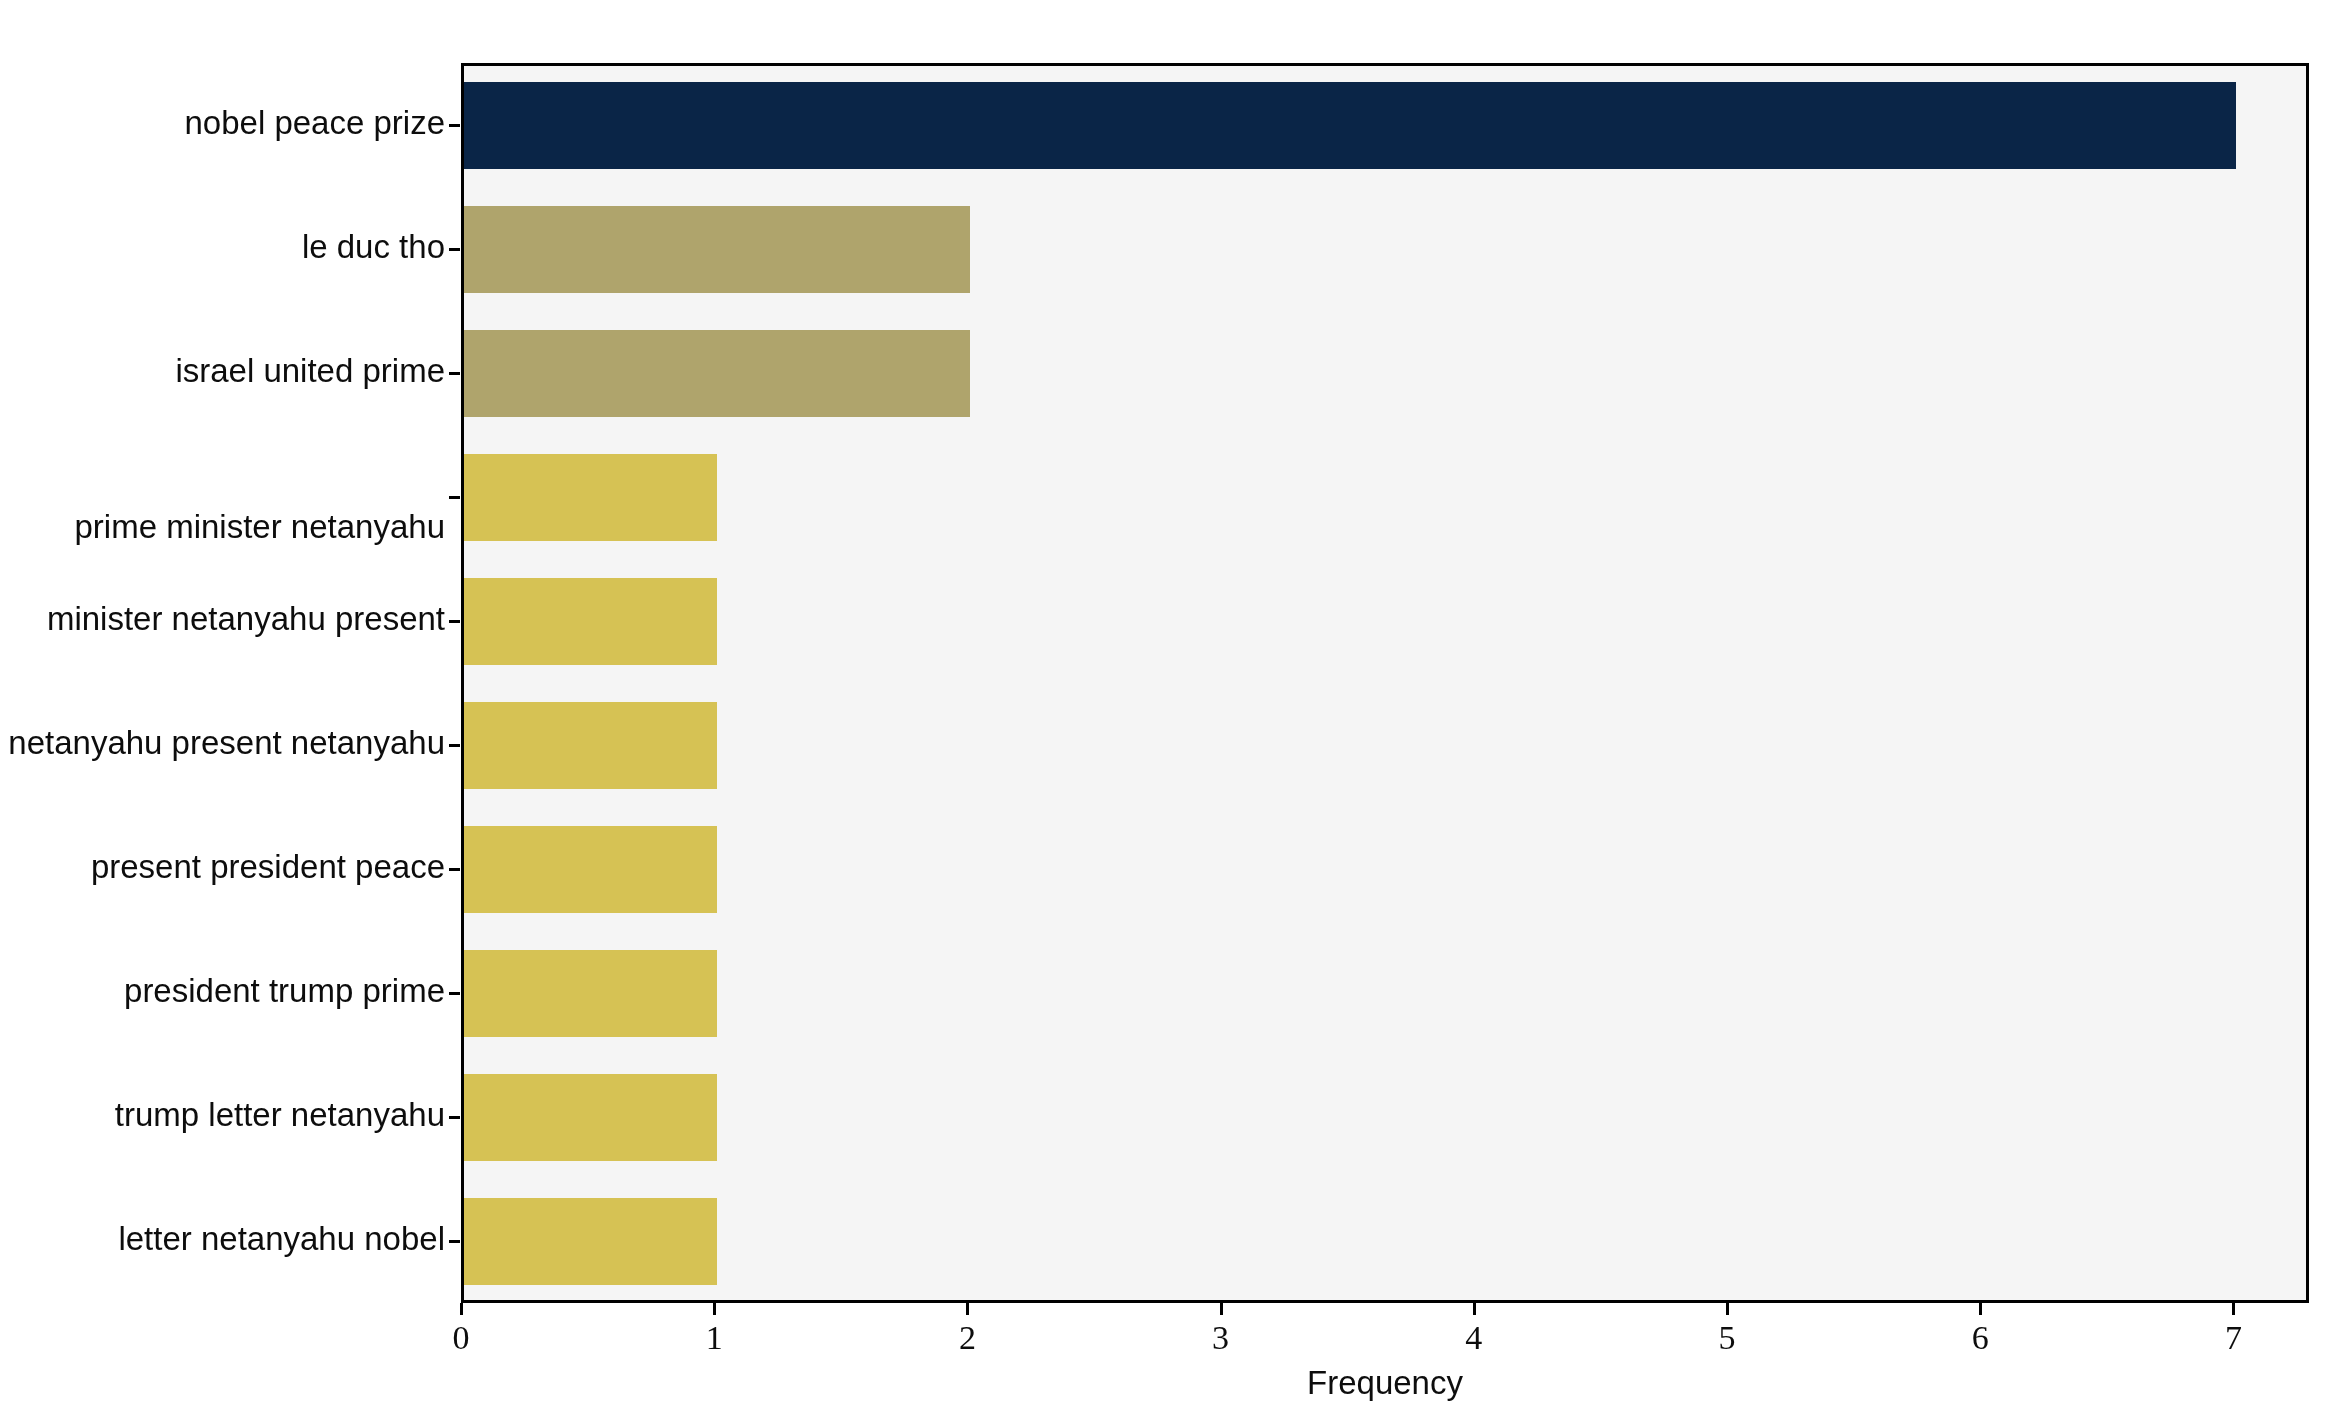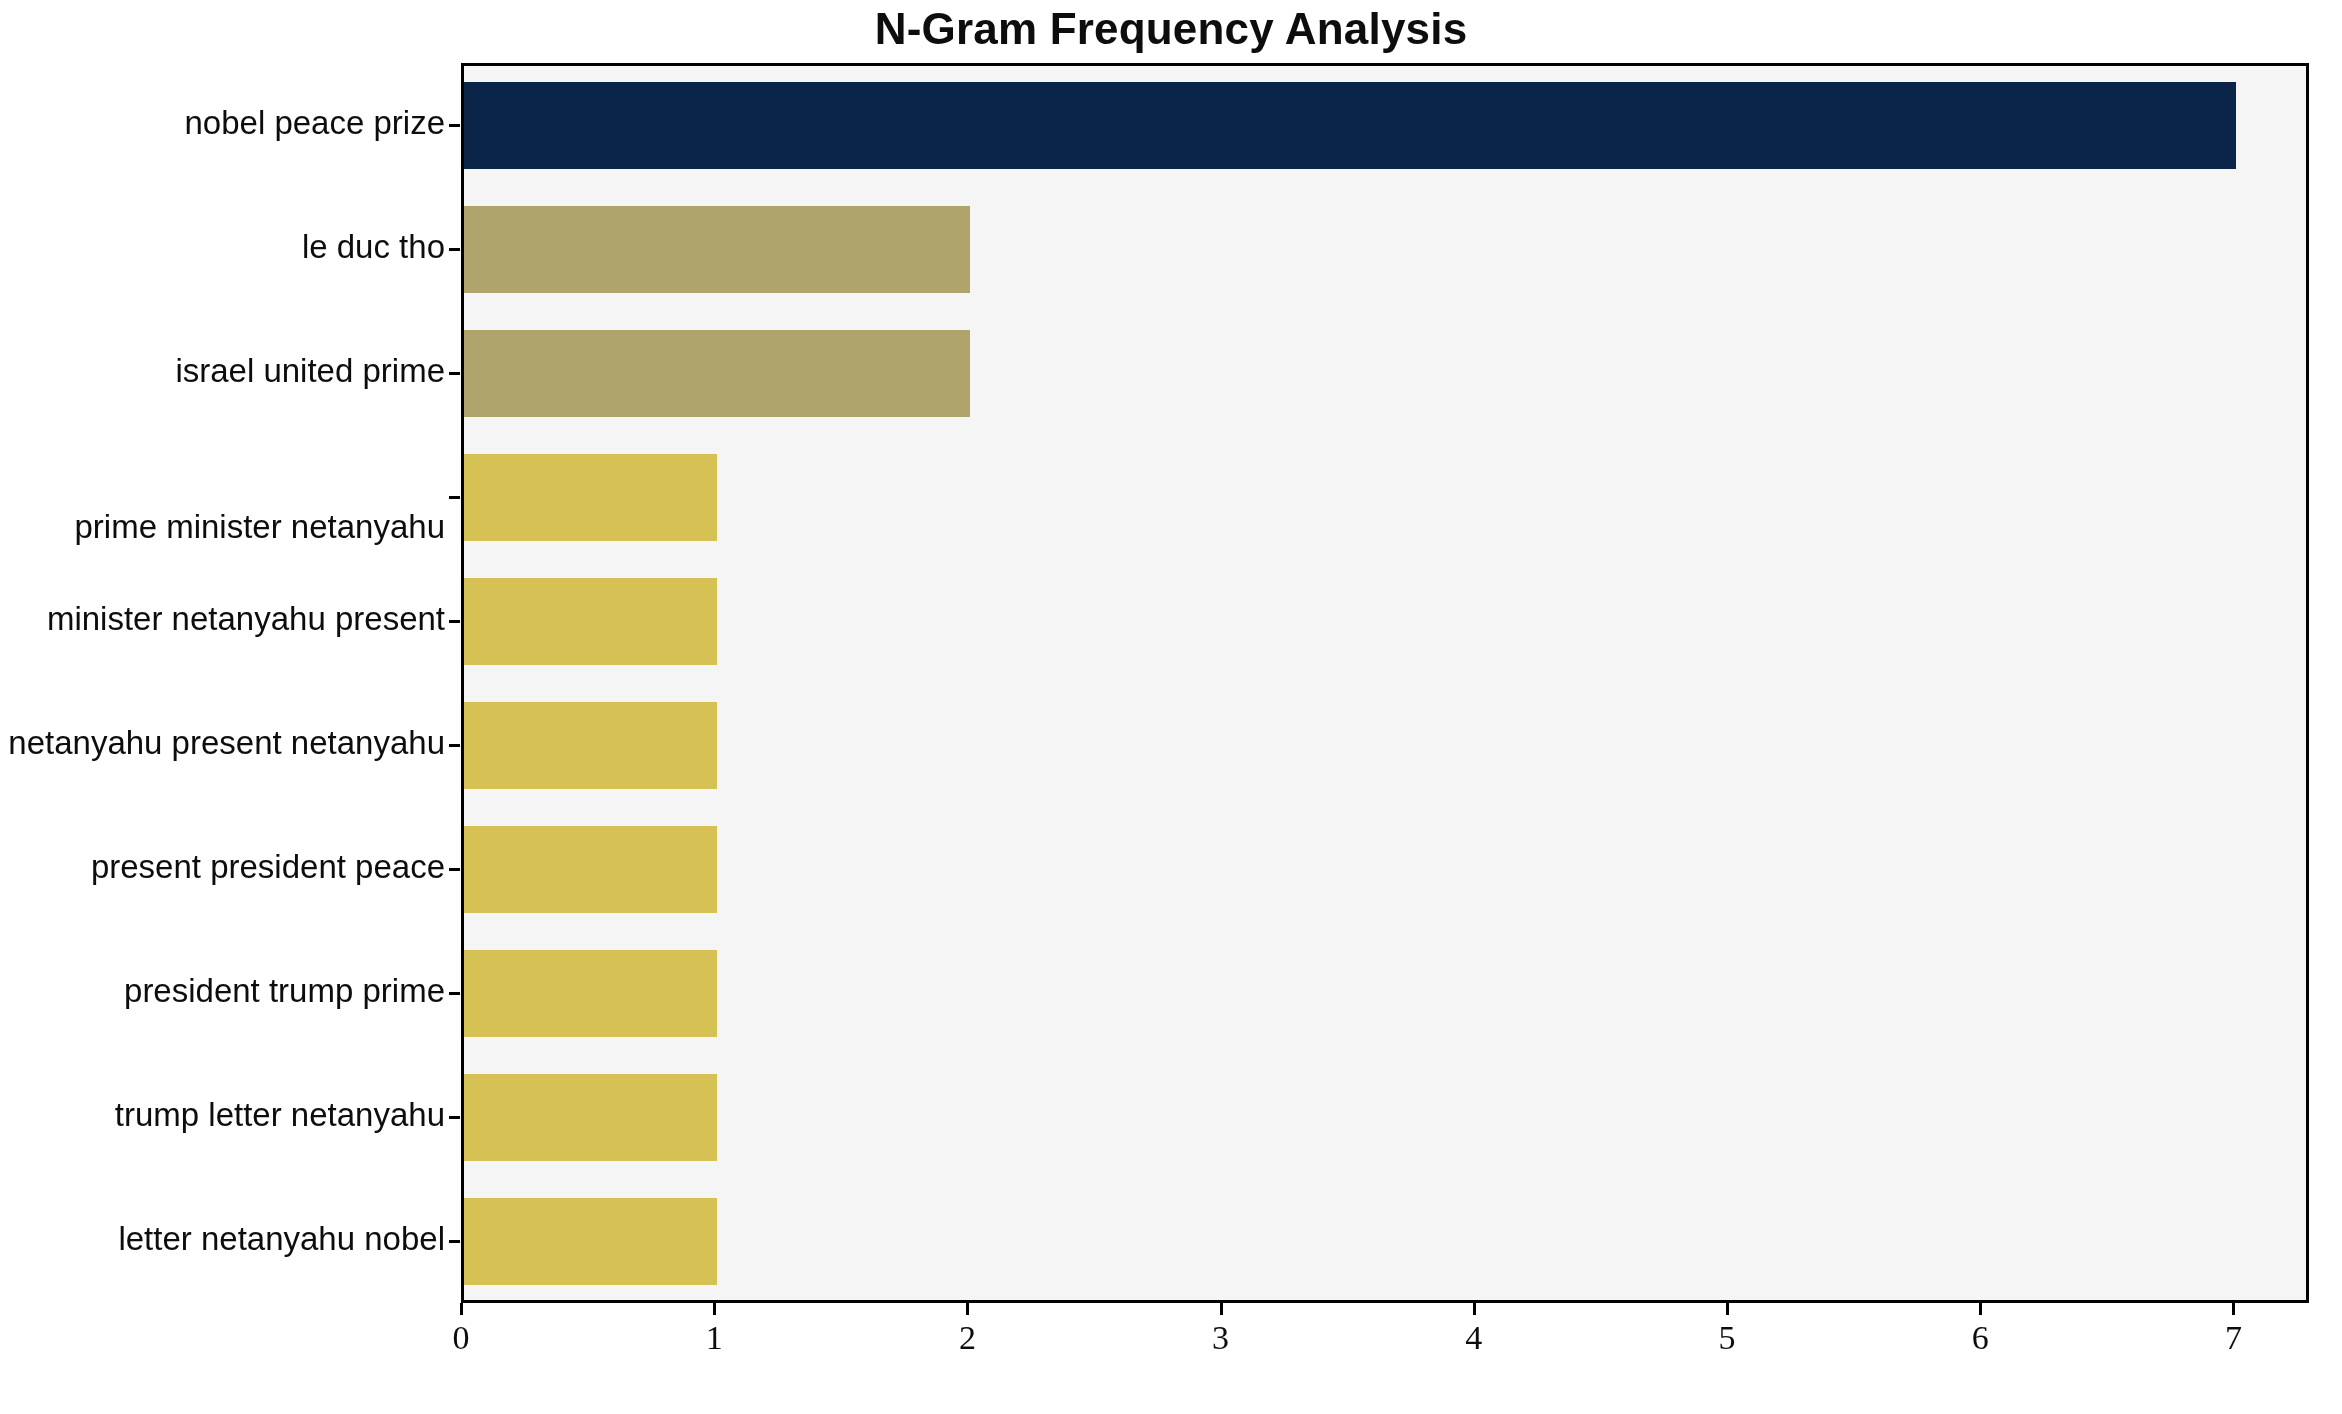--- a/index.html
+++ b/index.html
@@ -100,21 +100,20 @@
     font-size: 33px;
     color: #0d0d0d;
     font-family: "Liberation Sans", sans-serif;
   }
 </style>
 </head>
 <body>
 
 <div id="figure">
 
-  <div id="chart-title">N-Gram Frequency Analysis</div>
 
   <div id="plot-area">
     <div id="bars-layer">
         <div class="bar" style="top: 15.5px; width: 1772.4px; background: rgb(10, 37, 71);"></div>
         <div class="bar" style="top: 139.5px; width: 506.4px; background: rgb(175, 164, 108);"></div>
         <div class="bar" style="top: 263.5px; width: 506.4px; background: rgb(175, 164, 108);"></div>
         <div class="bar" style="top: 387.5px; width: 253.2px; background: rgb(214, 194, 84);"></div>
         <div class="bar" style="top: 511.5px; width: 253.2px; background: rgb(214, 194, 84);"></div>
         <div class="bar" style="top: 635.5px; width: 253.2px; background: rgb(214, 194, 84);"></div>
         <div class="bar" style="top: 759.5px; width: 253.2px; background: rgb(214, 194, 84);"></div>
@@ -162,14 +161,15 @@
       <div class="xtick-label" style="left: 421px;">0</div>
       <div class="xtick-label" style="left: 674.2px;">1</div>
       <div class="xtick-label" style="left: 927.4px;">2</div>
       <div class="xtick-label" style="left: 1180.6px;">3</div>
       <div class="xtick-label" style="left: 1433.8px;">4</div>
       <div class="xtick-label" style="left: 1687px;">5</div>
       <div class="xtick-label" style="left: 1940.2px;">6</div>
       <div class="xtick-label" style="left: 2193.4px;">7</div>
     </div>
 
+  <div id="xaxis-title">Frequency</div>
 
 </div>
 
 </body></html>

